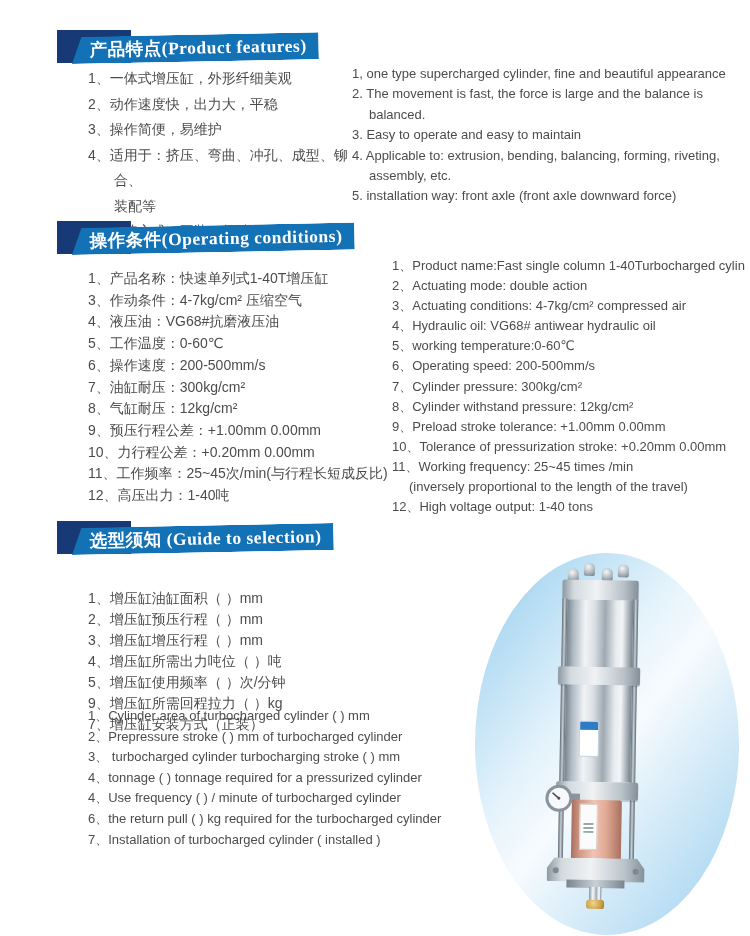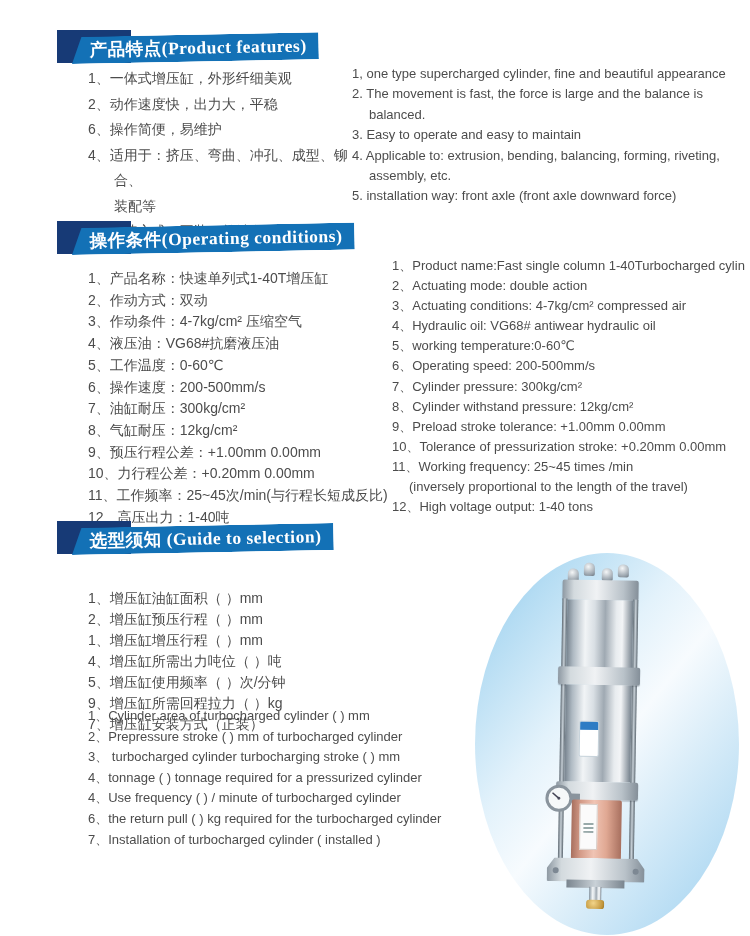--- a/index.html
+++ b/index.html
@@ -90,42 +90,41 @@
 </head>
 <body>
 
 <div class="sec-header" id="hdr-1">
   <div class="navy-block"></div>
   <div class="banner">产品特点(Product features)</div>
 </div>
 <ul class="txt-list cn" id="cn-1">
   <li>1、一体式增压缸，外形纤细美观</li>
   <li>2、动作速度快，出力大，平稳</li>
-  <li>6、操作简便，易维护</li>
+  <li>3、操作简便，易维护</li>
   <li>4、适用于：挤压、弯曲、冲孔、成型、铆合、
 装配等</li>
   <li>5、安装方式：正装（前轴向下出力）</li>
 </ul>
 <ul class="txt-list en" id="en-1">
   <li>1, one type supercharged cylinder, fine and beautiful appearance</li>
   <li>2. The movement is fast, the force is large and the balance is
 balanced.</li>
   <li>3. Easy to operate and easy to maintain</li>
   <li>4. Applicable to: extrusion, bending, balancing, forming, riveting,
 assembly, etc.</li>
   <li>5. installation way: front axle (front axle downward force)</li>
 </ul>
 
 <div class="sec-header" id="hdr-2">
   <div class="navy-block"></div>
   <div class="banner">操作条件(Operating conditions)</div>
 </div>
 <ul class="txt-list cn" id="cn-2">
   <li>1、产品名称：快速单列式1-40T增压缸</li>
-  <li>2、作动方式：双动</li>
   <li>3、作动条件：4-7kg/cm² 压缩空气</li>
   <li>4、液压油：VG68#抗磨液压油</li>
   <li>5、工作温度：0-60℃</li>
   <li>6、操作速度：200-500mm/s</li>
   <li>7、油缸耐压：300kg/cm²</li>
   <li>8、气缸耐压：12kg/cm²</li>
   <li>9、预压行程公差：+1.00mm 0.00mm</li>
   <li>10、力行程公差：+0.20mm 0.00mm</li>
   <li>11、工作频率：25~45次/min(与行程长短成反比)</li>
   <li>12、高压出力：1-40吨</li>
@@ -146,21 +145,21 @@
   <li>12、High voltage output: 1-40 tons</li>
 </ul>
 
 <div class="sec-header" id="hdr-3">
   <div class="navy-block"></div>
   <div class="banner">选型须知 (Guide to selection)</div>
 </div>
 <ul class="txt-list cn" id="cn-3">
   <li>1、增压缸油缸面积（ ）mm</li>
   <li>2、增压缸预压行程（ ）mm</li>
-  <li>1、增压缸增压行程（ ）mm</li>
+  <li>3、增压缸增压行程（ ）mm</li>
   <li>4、增压缸所需出力吨位（ ）吨</li>
   <li>5、增压缸使用频率（ ）次/分钟</li>
   <li>9、增压缸所需回程拉力（ ）kg</li>
   <li>7、增压缸安装方式（正装）</li>
 </ul>
 <ul class="txt-list en" id="en-3">
   <li>1、Cylinder area of turbocharged cylinder ( ) mm</li>
   <li>2、Prepressure stroke ( ) mm of turbocharged cylinder</li>
   <li>3、 turbocharged cylinder turbocharging stroke ( ) mm</li>
   <li>4、tonnage ( ) tonnage required for a pressurized cylinder</li>

